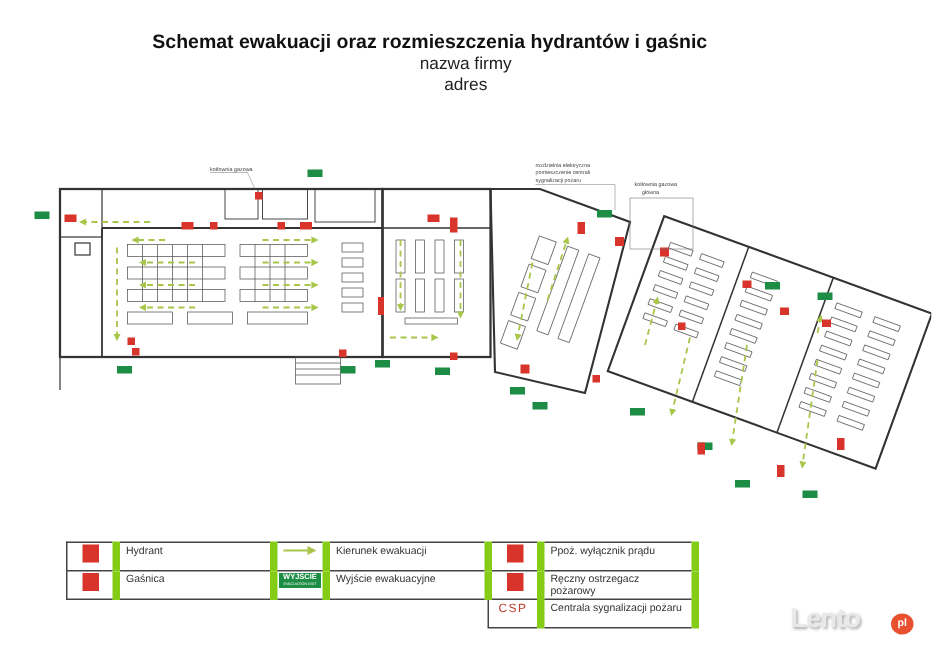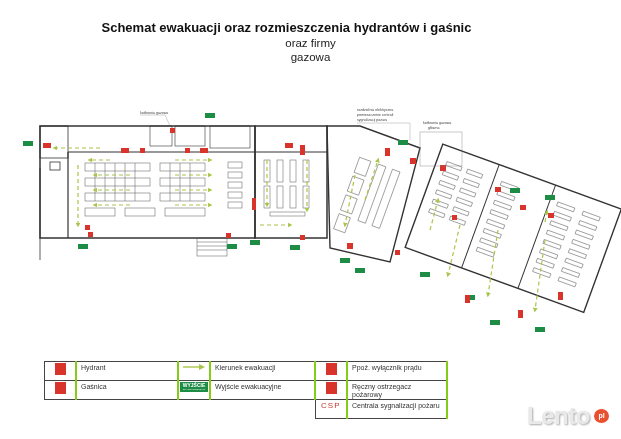--- a/index.html
+++ b/index.html
@@ -2,42 +2,42 @@
 <html><head>
   <meta charset="utf-8">
   <style>
     html, body { margin:0; padding:0; background:#ffffff; }
     body { width:621px; height:439px; position:relative; overflow:hidden; font-family:"Liberation Sans", sans-serif; color:#222; }
     .title { position:absolute; left:0; width:573px; text-align:center; top:20px; font-size:13px; font-weight:bold; color:#111; }
     .subtitle { position:absolute; left:0; width:621px; text-align:center; font-size:11.5px; color:#222; }
     .sub1 { top:37px; } .sub2 { top:51px; }
     .plan { position:absolute; left:0; top:0; width:621px; height:350px; }
     .legend { position:absolute; left:44px; top:361px; border-collapse:collapse; font-size:7px; color:#333; }
-    .legend td { border-bottom:1px solid #444; border-right:2px solid #84cc16; height:16px; vertical-align:top; padding:2px 4px 0 4px; }
+    .legend td { border-bottom:1px solid #444; border-right:5px solid #84cc16; height:16px; vertical-align:top; padding:2px 4px 0 4px; }
     .legend .ic { width:30px; text-align:center; padding:1px 0 0 0; }
     .legend .lab1 { width:92px; }
     .legend .lab2 { width:95px; }
     .legend .lab3 { width:90px; line-height:8px; }
     .legend .noborder { border:none; }
     .legend tr.first td { border-top:1px solid #444; }
     .legend tr.first td.noborder, .legend tr td.noborder { border:none; }
     .sign { display:inline-block; width:11px; height:12px; background:#d9342b; position:relative; }
     .exitsign { display:inline-block; width:28px; height:10px; background:#1d8c45; color:#fff; font-size:5px; font-weight:bold; line-height:6px; text-align:center; }
     .exitsign small { display:block; font-size:2.5px; line-height:3px; font-weight:normal; }
     .csp { color:#c0392b; font-size:8px; letter-spacing:1px; }
-    .watermark { position:absolute; left:527px; top:402px; font-size:24px; font-weight:bold; color:#e9e9e9; text-shadow:1px 1px 2px #aaa; letter-spacing:-0.5px; }
+    .watermark { position:absolute; left:527px; top:402px; font-size:18px; font-weight:bold; color:#e9e9e9; text-shadow:1px 1px 2px #aaa; letter-spacing:-0.5px; }
     .wm-dot { position:absolute; left:594px; top:409px; width:15px; height:14px; border-radius:50%; background:#e8502f; color:#fff; font-size:7px; font-weight:bold; text-align:center; line-height:14px; }
     .plan-label { font-family:"Liberation Sans", sans-serif; font-size:3.6px; fill:#444; }
   </style>
 </head>
 <body>
 
 <div class="title">Schemat ewakuacji oraz rozmieszczenia hydrantów i gaśnic</div>
-<div class="subtitle sub1">oraz firmy</div>
-<div class="subtitle sub2">gazowa</div>
+<div class="subtitle sub1">nazwa firmy</div>
+<div class="subtitle sub2">adres</div>
 
 <svg class="plan" viewBox="0 0 621 350" xmlns="http://www.w3.org/2000/svg">
   <defs>
     <marker id="ah" markerWidth="4" markerHeight="4" refX="2" refY="2" orient="auto">
       <path d="M0,0 L4,2 L0,4 z" fill="#a8c64a"></path>
     </marker>
   </defs>
 
   <g stroke="#333" fill="none">
     <rect x="40" y="126" width="215" height="112" stroke-width="1.5"></rect>

